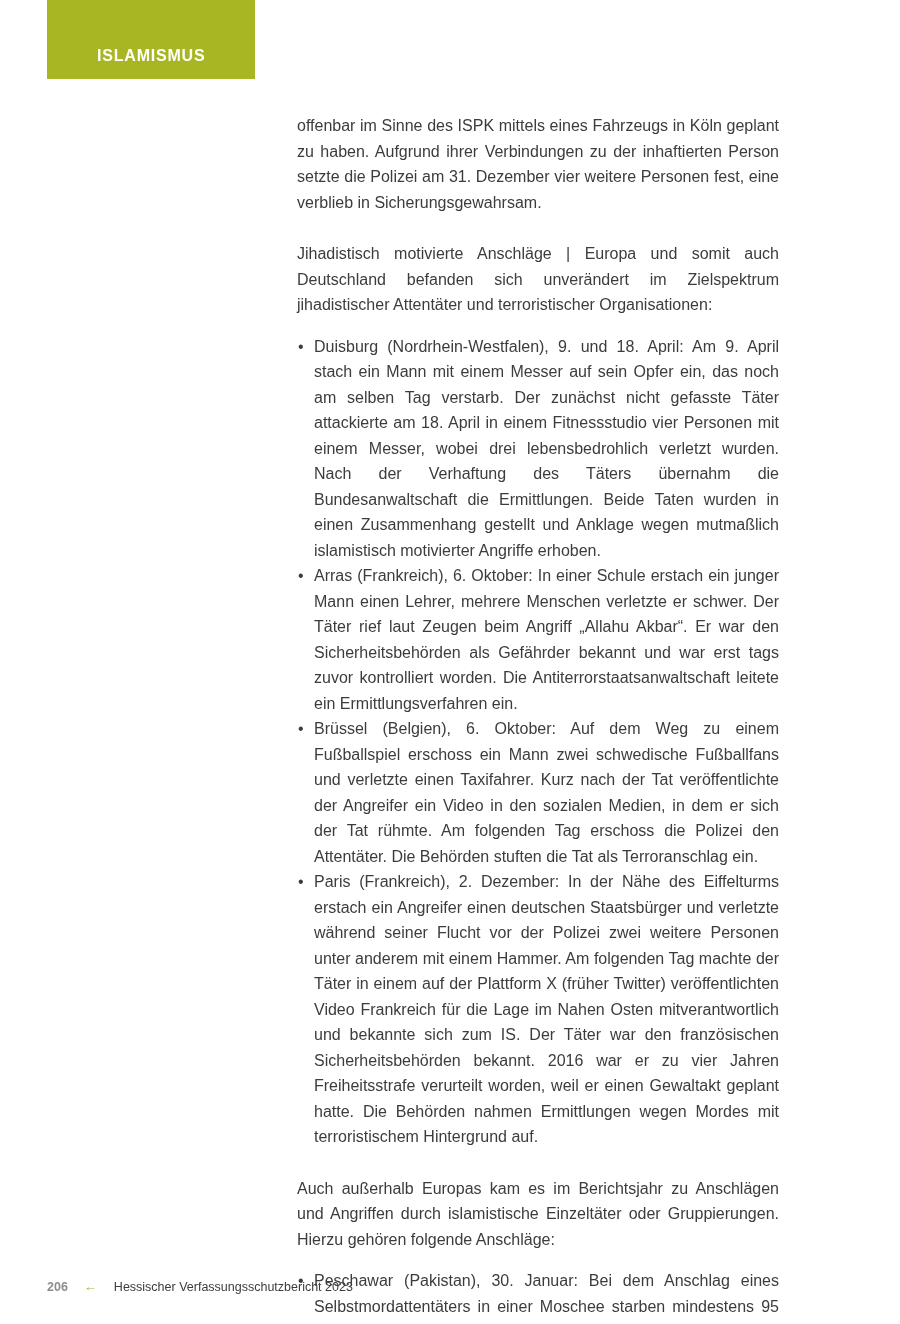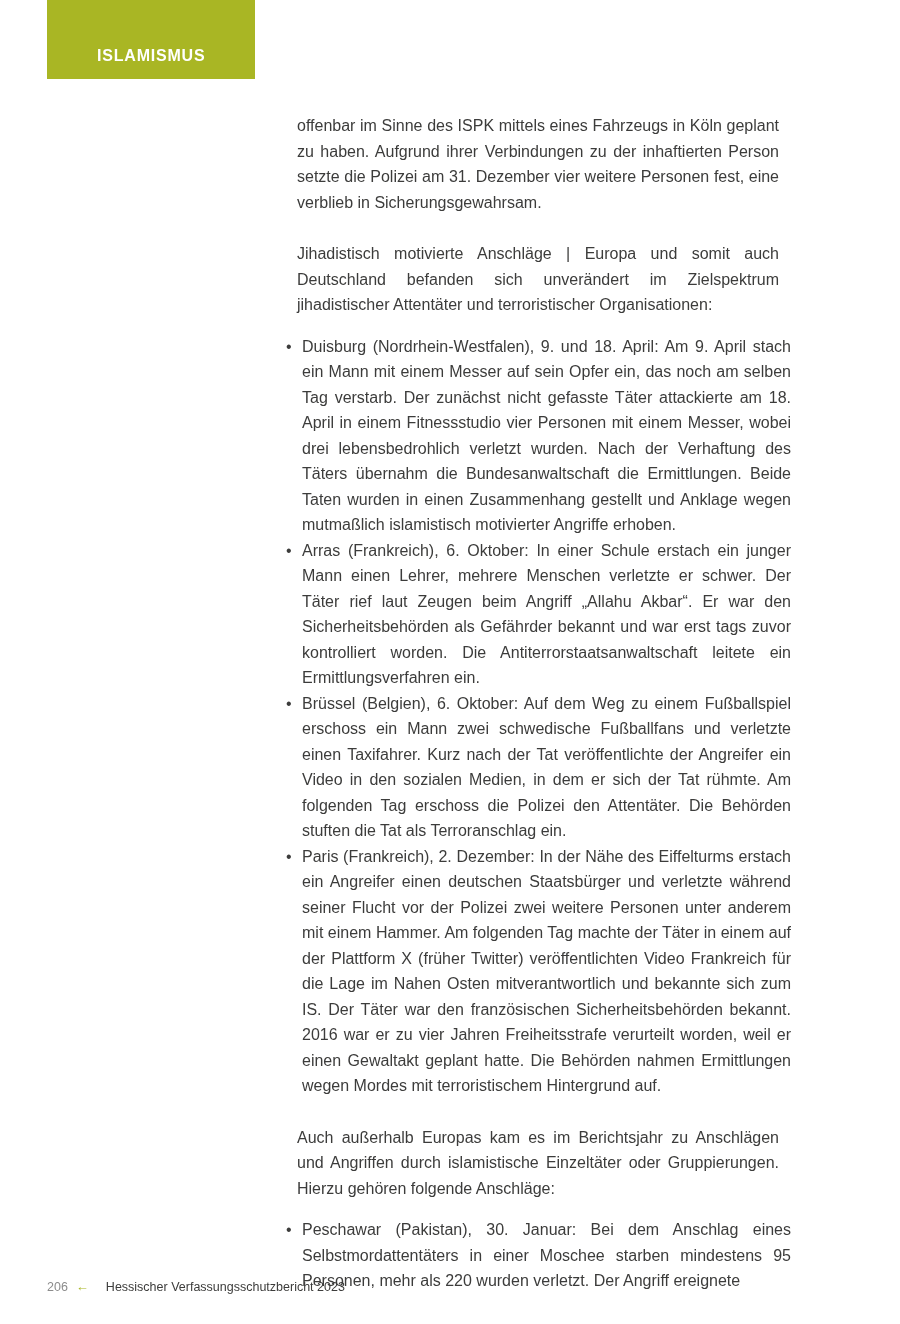--- a/index.html
+++ b/index.html
@@ -41,21 +41,21 @@
     line-height: 25.5px;
     text-align: justify;
     hyphens: auto;
     -webkit-hyphens: auto;
   }
   .para { margin: 16px; }
   .para:not(:first-child) { margin-top: 26px; }
   .para strong, .bullets strong { font-weight: normal; color: #3c3c3b; }
   ul.bullets {
     list-style: none;
-    margin: 4px;
+    margin: 16px;
     padding: 0;
   }
   ul.bullets li {
     position: relative;
     padding-left: 17px;
   }
   ul.bullets li::before {
     content: "\2022";
     position: absolute;
     left: 1px;
@@ -65,22 +65,22 @@
     position: absolute;
     left: 47px;
     top: 1279px;
     display: flex;
     align-items: baseline;
     font-size: 12.5px;
     white-space: nowrap;
   }
   .page-footer .page-num {
     color: #8c8c8c;
-    font-weight: normal;
-    margin-right: 8px;
+    font-weight: bold;
+    margin-right: 16px;
   }
   .page-footer .arrow {
     color: var(--accent, #a9b624);
     font-weight: bold;
     margin-right: 17px;
     font-size: 13px;
   }
   .page-footer .footer-title {
     color: #3c3c3b;
     font-weight: normal;

